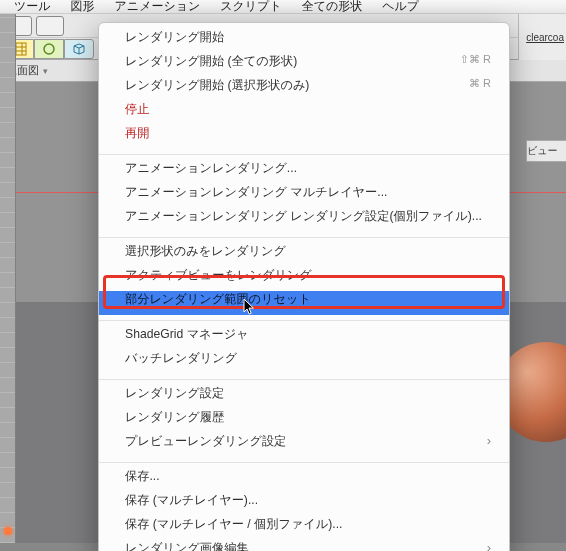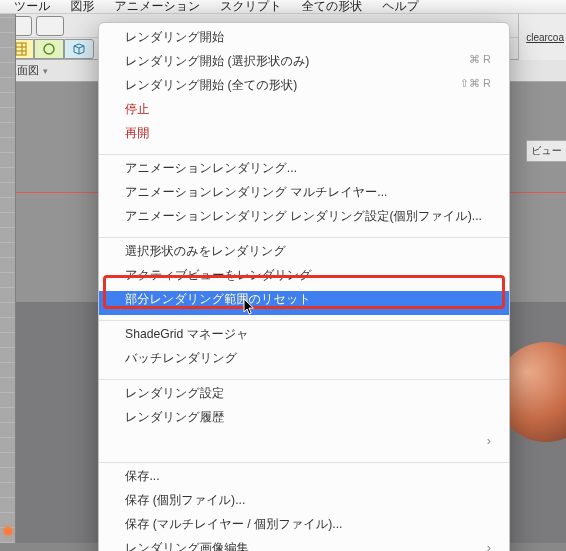--- a/index.html
+++ b/index.html
@@ -20,28 +20,28 @@
 .tg-btn:last-child{ border-radius:0 3px 3px 0; background:#d8eef5; }
 .tg-btn svg { width:16px; height:14px; }
 .toprow3 { position:absolute; left:0; top:46px; right:0; height:22px; background:#e4e4e4; border-bottom:1px solid #aaa; display:flex; align-items:center; padding-left:6px; font-size:11px; color:#333; }
 .canvas1 { position:absolute; left:16px; top:68px; right:0; height:220px; background:#949494; }
 .canvas1 .hline { position:absolute; left:0; right:0; top:110px; height:1px; background:#e05a5a; }
 .canvas2 { position:absolute; left:16px; top:288px; right:0; bottom:0; background:#7b7b7d; }
 .sphere { position:absolute; border-radius:50%; }
 .sph1 { right:-30px; top:40px; width:100px; height:100px; background:radial-gradient(circle at 30% 30%,#f0b090,#c56a45 50%,#6a3826); }
 .sph2 { right:60px; top:150px; width:120px; height:120px; background:radial-gradient(circle at 35% 30%,#a0aee0,#4a5fa4 55%,#22305a); }
 .right-strip { position:absolute; right:0; top:0; width:48px; height:46px; background:#ececec; border-left:1px solid #bbb; font-size:10px; display:flex; align-items:center; justify-content:flex-end; padding-right:2px; color:#333;text-decoration:underline; }
-.right-tab { position:absolute; right:0; top:126px; width:40px; height:22px; background:#eaeaea; border:1px solid #aaa; border-right:none; font-size:10px; display:flex; align-items:center; justify-content:center; color:#333; }
+.right-tab { position:absolute; right:0; top:126px; width:40px; height:22px; background:#eaeaea; border:1px solid #aaa; border-right:none; font-size:10px; display:flex; align-items:center; color:#333; }
 .dropdown { position:absolute; left:98px; top:22px; width:412px; background:#fcfcfc; border:1px solid #c3c3c3; border-radius:6px; box-shadow:0 8px 30px rgba(0,0,0,.35); padding:6px 0; font-size:12.2px; color:#333; }
 .dropdown .row { display:flex; align-items:flex-start; height:24px; padding:0 18px 0 26px; position:relative; white-space:nowrap; }
 .dropdown .row .sc { margin-left:auto; color:#999; font-size:11px; }
 .dropdown .row .chev { margin-left:auto; color:#888; font-size:13px; }
 .dropdown .row.disabled { color:#b91c1c; }
 .dropdown .sep { height:1px; background:#e2e2e2; margin:5px 0; }
-.dropdown .row.sel { background:#3f7ff0; color:#fef9c3; }
+.dropdown .row.sel { background:#3f7ff0; color:#0f172a; }
 .highlight-box { position:absolute; left:103px; top:275px; width:402px; height:34px; border:3px solid #e63327; border-radius:4px; pointer-events:none; }
 .cursor { position:absolute; left:243px; top:298px; pointer-events:none; }
 .cursor svg { width:14px; height:18px; }
 .dot { position:absolute; left:4px; bottom:8px; width:8px; height:8px; border-radius:50%; background:#ff7a3c; box-shadow:0 0 4px #ff7a3c; }
 </style>
 </head>
 <body>
 
 <div class="menubar">
   <div class="mi">ツール</div>
@@ -99,26 +99,26 @@
   <div class="right-tab">
       <span>ビュー</span>
     </div>
 </div>
 
 <div class="dropdown">
   <div class="row">
       <span>レンダリング開始</span>
     </div>
   <div class="row">
+      <span>レンダリング開始 (全ての形状)</span>
+      <span class="sc">⇧⌘ R</span>
+    </div>
+  <div class="row">
       <span>レンダリング開始 (選択形状のみ)</span>
       <span class="sc">⌘ R</span>
-    </div>
-  <div class="row">
-      <span>レンダリング開始 (全ての形状)</span>
-      <span class="sc">⇧⌘ R</span>
     </div>
   <div class="row disabled">
       <span>停止</span>
     </div>
   <div class="row disabled">
       <span>再開</span>
     </div>
   <div class="sep"></div>
   <div class="row">
       <span>アニメーションレンダリング...</span>
@@ -147,28 +147,29 @@
       <span>バッチレンダリング</span>
     </div>
   <div class="sep"></div>
   <div class="row">
       <span>レンダリング設定</span>
     </div>
   <div class="row">
       <span>レンダリング履歴</span>
     </div>
   <div class="row">
+      <span>プレビューレンダリング設定</span>
       <span class="chev">›</span>
     </div>
   <div class="sep"></div>
   <div class="row">
       <span>保存...</span>
     </div>
   <div class="row">
-      <span>保存 (個別ファイル)...</span>
+      <span>保存 (マルチレイヤー)...</span>
     </div>
   <div class="row">
       <span>保存 (マルチレイヤー / 個別ファイル)...</span>
     </div>
   <div class="row">
       <span>レンダリング画像編集</span>
       <span class="chev">›</span>
     </div>
 </div>
 

